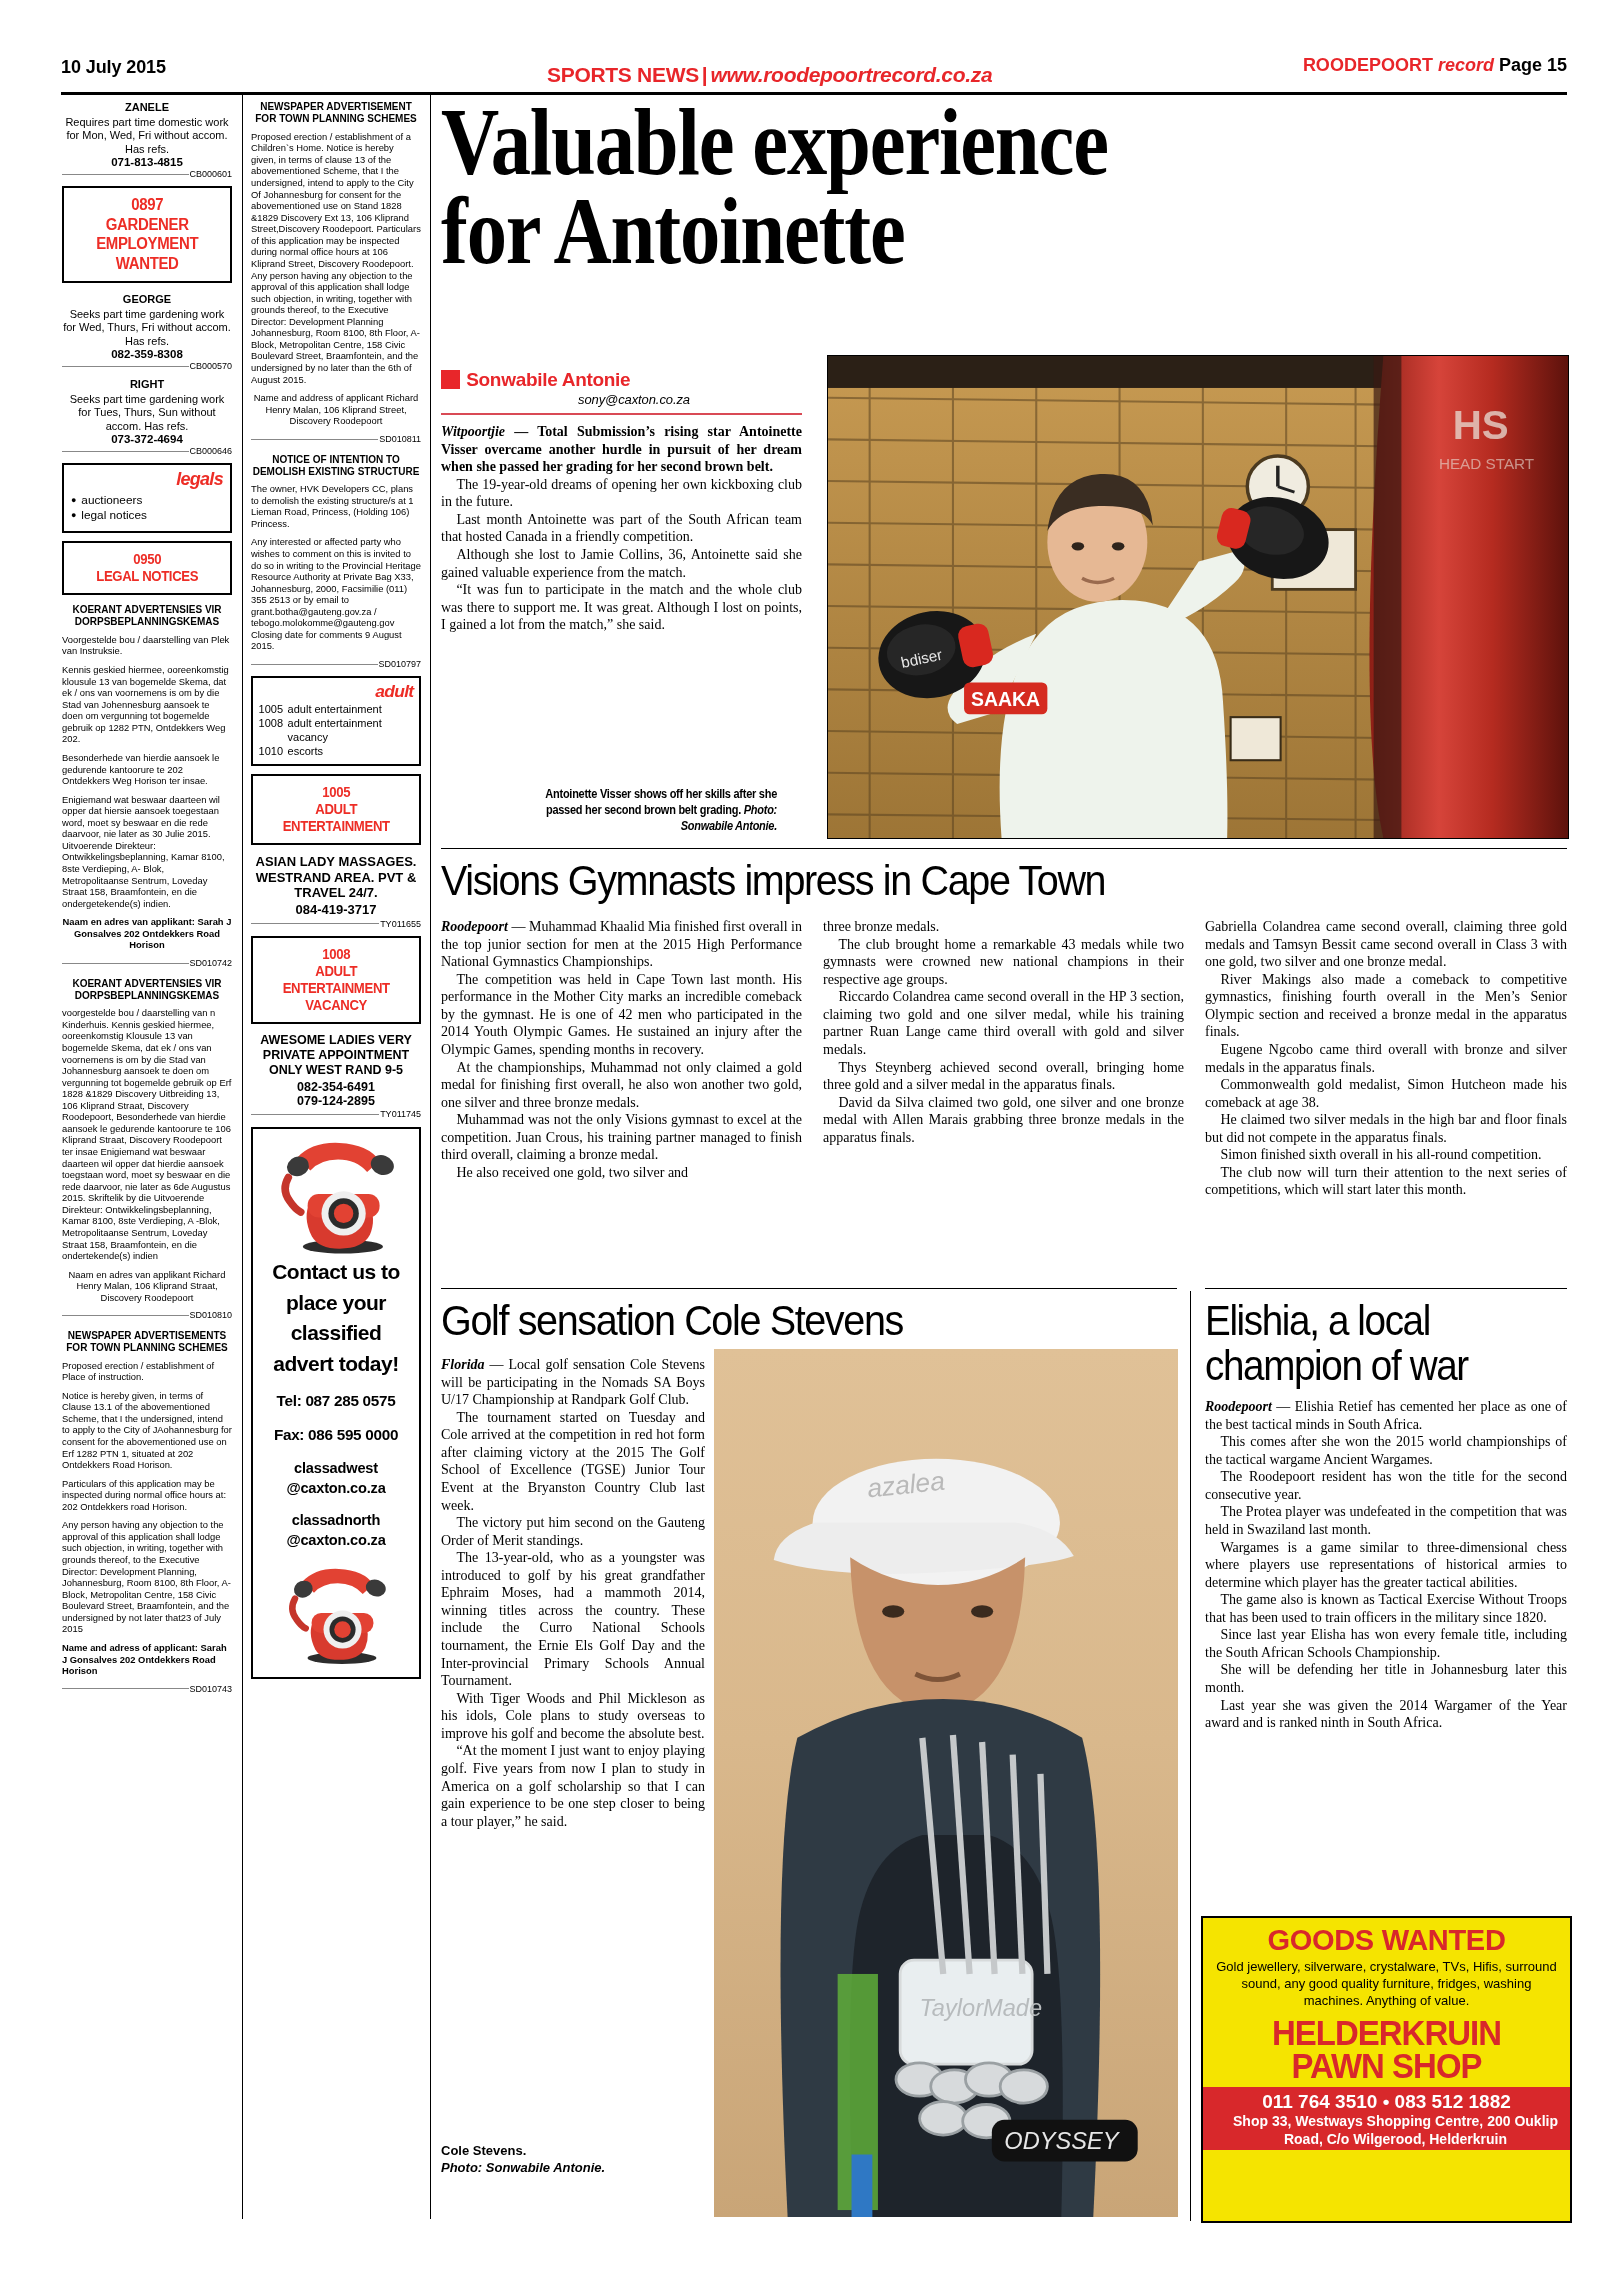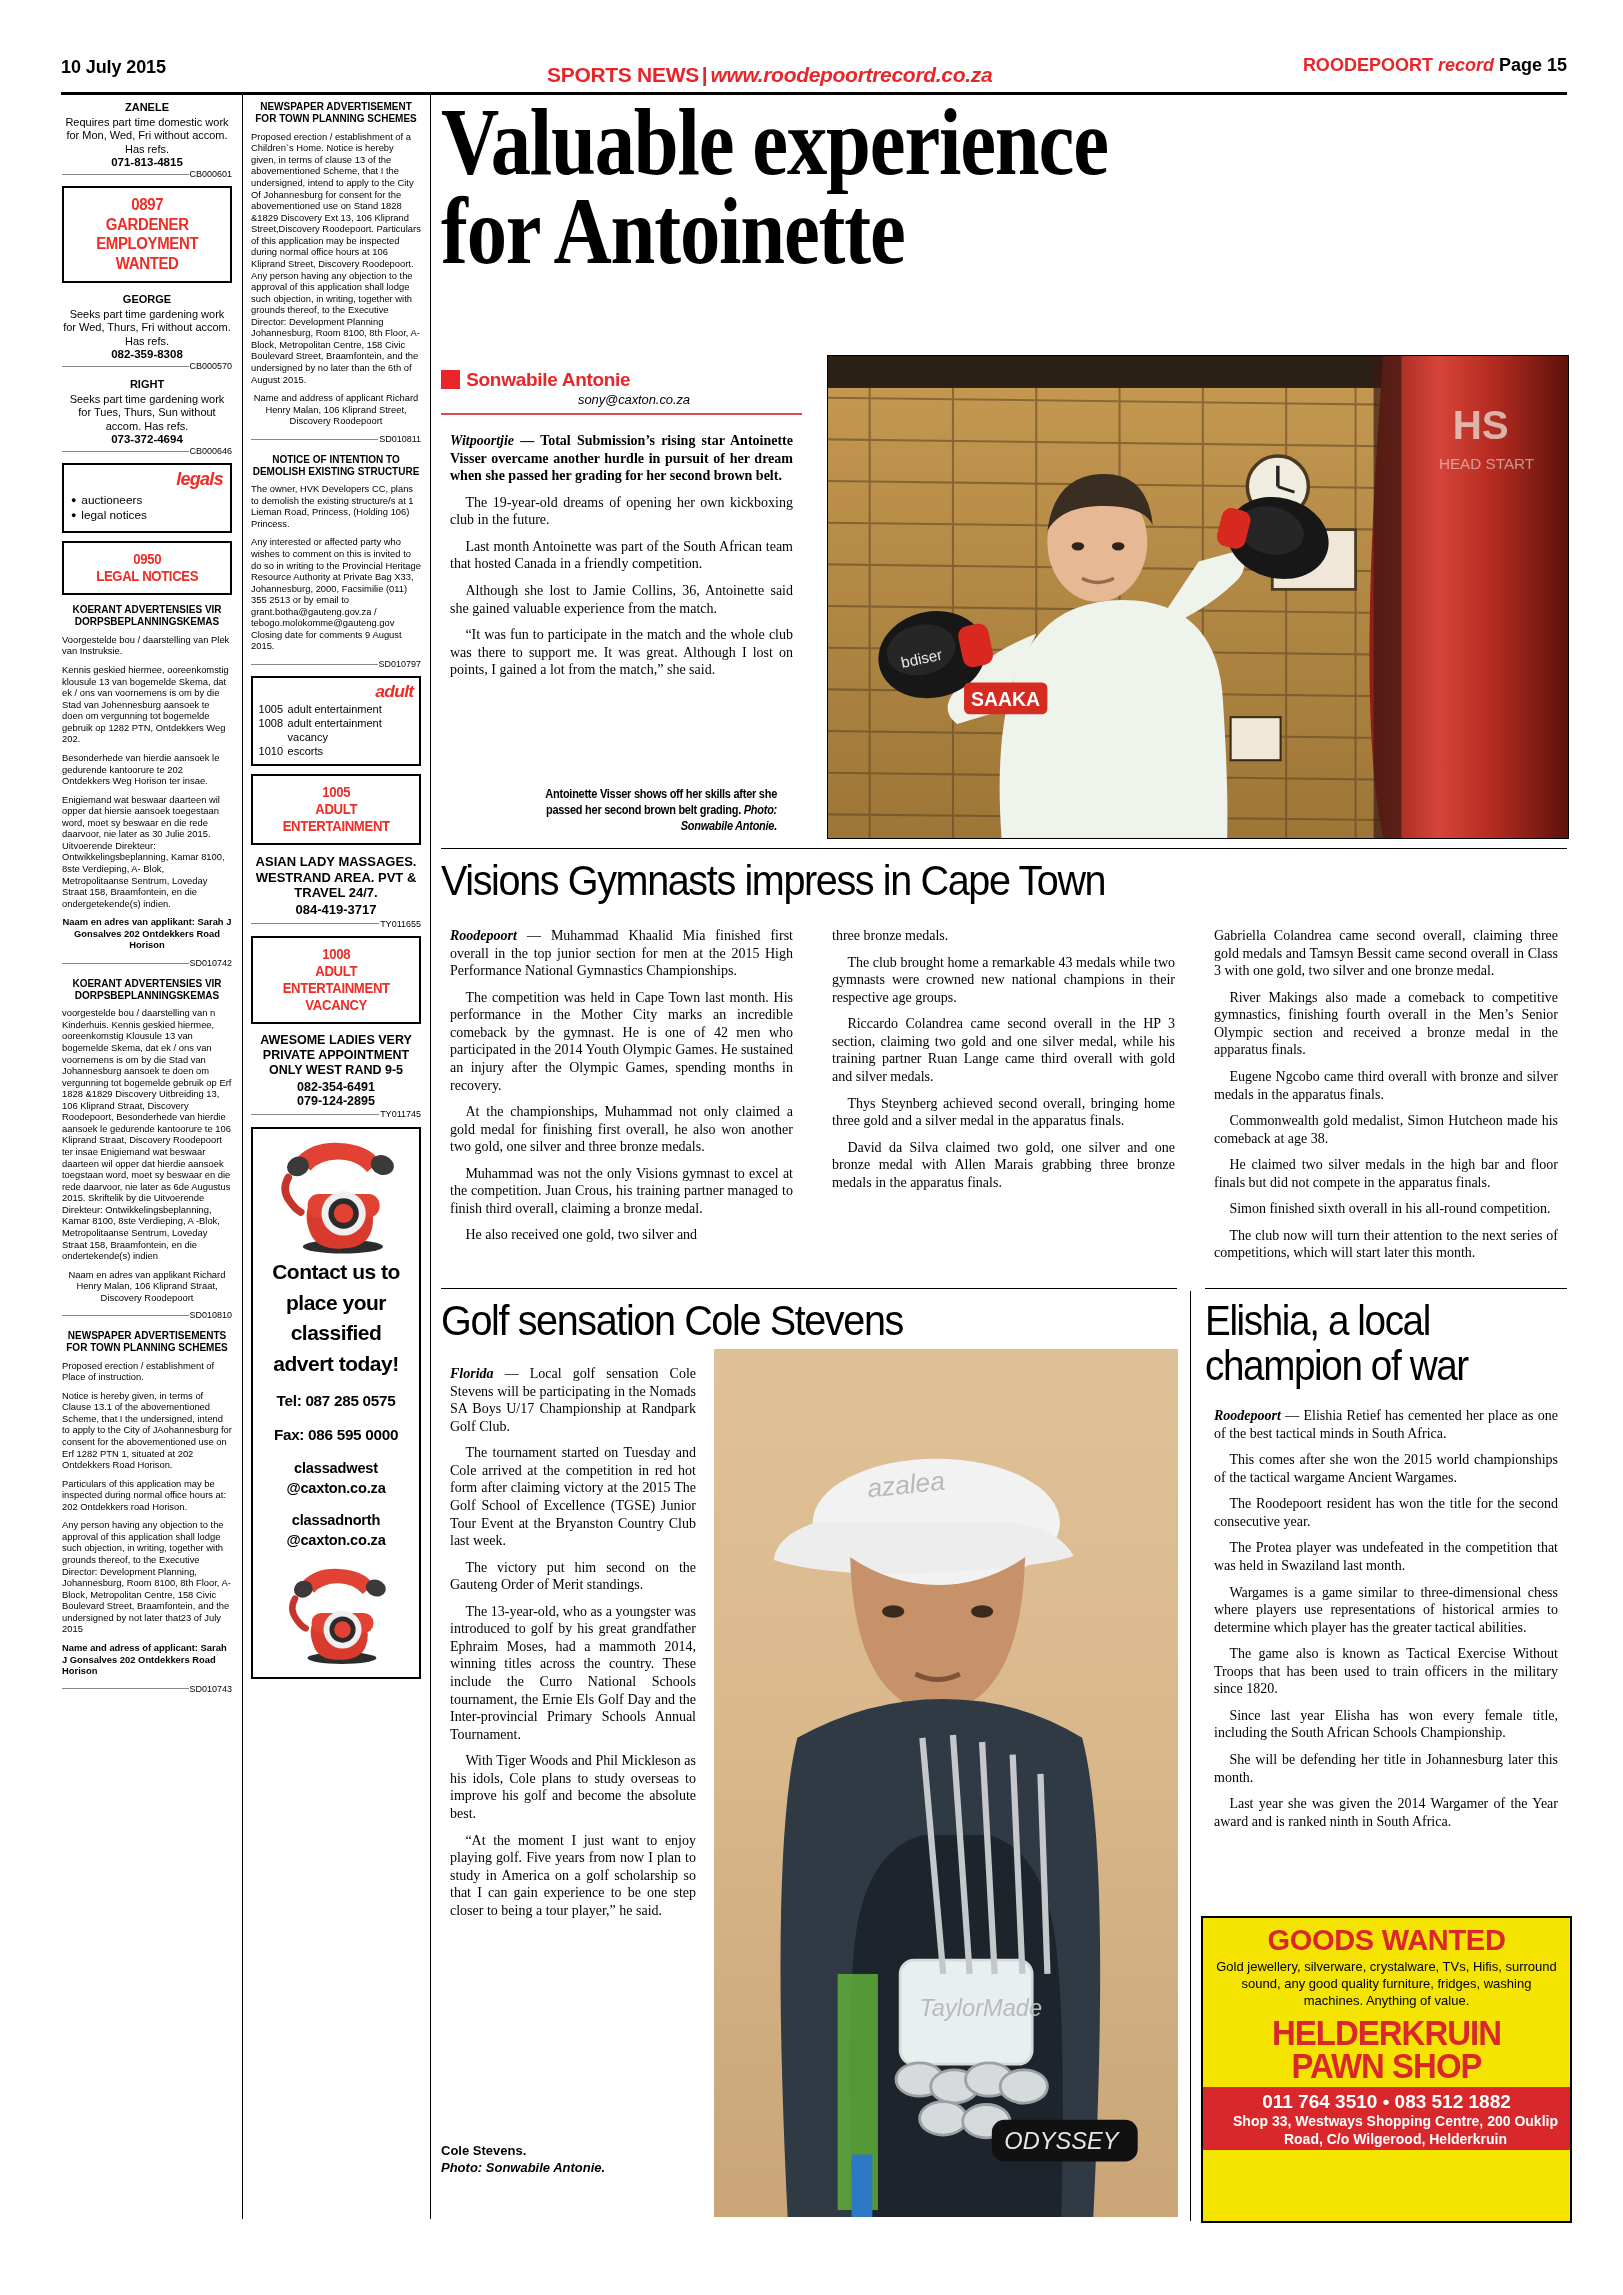--- a/index.html
+++ b/index.html
@@ -64,21 +64,21 @@
   .edit{position:absolute;left:441px;top:97px;width:1126px;}
   .headline{font-family:"Liberation Serif",serif;font-weight:bold;font-size:96px;line-height:.93;
      letter-spacing:-1.4px;transform:scaleX(.84);transform-origin:left top;width:119%;margin:0;}
   .byline{position:absolute;left:441px;top:357px;width:361px;margin-top:12px;}
   .byline .sq{display:inline-block;width:19px;height:19px;background:#e8262a;vertical-align:-2.8px;margin-right:6.2px;}
   .byline .nm{display:inline-block;color:#e8262a;font-weight:bold;font-size:19px;letter-spacing:-0.3px;}
   .byline .em{font-style:italic;font-size:13px;margin:0.7px 0 0 25px;letter-spacing:-0.1px;text-align:center;}
   .byline .urule{height:2.1px;background:#d94a55;margin-top:6.2px;}
 
   .artcol{font-family:"Liberation Serif",serif;font-size:14px;line-height:1.255;text-align:justify;}
-  .artcol p{margin:9px;text-indent:1.1em;}
+  .artcol p{margin:0;text-indent:1.1em;}
   .artcol p.first{text-indent:0;}
   .artcol b.lede{font-weight:bold;}
   .artcol i.place{font-style:italic;font-weight:bold;}
 
   .photo{position:absolute;border:1.4px solid #000;overflow:hidden;background:#2a2018;}
   .capt{position:absolute;font-family:"Liberation Sans",sans-serif;font-weight:bold;font-size:12.5px;
     line-height:1.28;text-align:right;letter-spacing:-0.3px;transform:scaleX(.88);transform-origin:right top;}
   .capt i{font-style:italic;font-weight:bold;}
 
   .sechead{font-family:"Liberation Sans",sans-serif;font-weight:normal;font-size:43px;letter-spacing:-1.5px;

